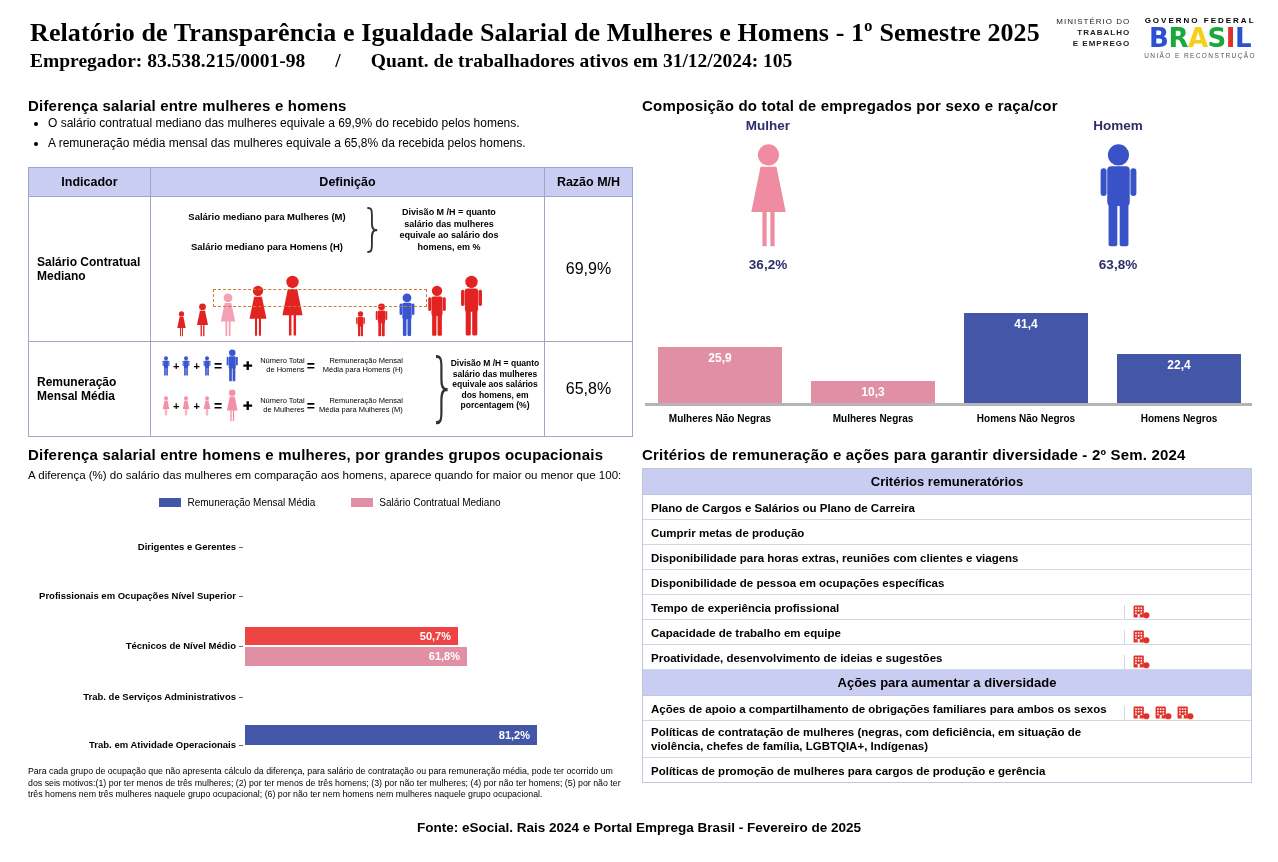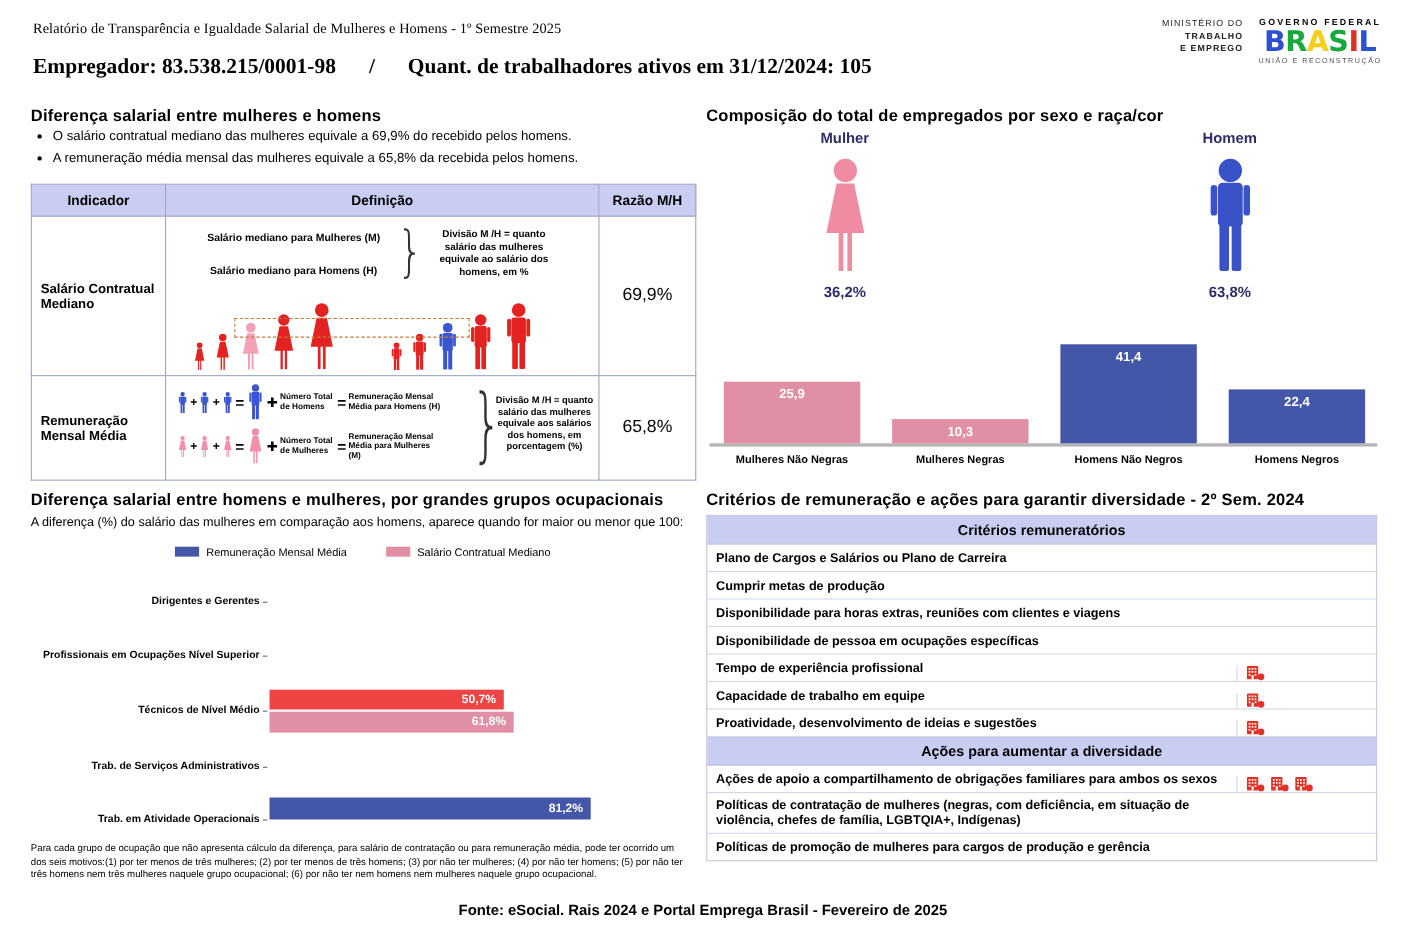--- a/index.html
+++ b/index.html
@@ -1,21 +1,21 @@
 <!DOCTYPE html>
 <html><head>
 <meta charset="utf-8">
 <style>
   body{margin:0;background:#fff}
   .page{position:relative;width:1278px;height:862px;background:#fff;overflow:hidden;
         font-family:"Liberation Sans",sans-serif;color:#000}
 
   
   .hdr-title{position:absolute;left:30px;top:18px;font-family:"Liberation Serif",serif;
-             font-size:13px;font-weight:normal;letter-spacing:.1px}
+             font-size:26px;font-weight:bold;letter-spacing:.1px}
   .hdr-line2{position:absolute;left:30px;top:50px;display:flex;gap:30px;
              font-family:"Liberation Serif",serif;font-size:19.5px;font-weight:bold}
   .logo{position:absolute;right:22px;top:16px;display:flex;gap:14px}
   .ministry{text-align:right;font-size:8px;letter-spacing:1px;line-height:11px;color:#222}
   .ministry .m1{font-weight:normal}
   .ministry .m2,.ministry .m3{font-weight:bold}
   .brand-block{text-align:center}
   .gov{font-size:8px;font-weight:bold;letter-spacing:2px}
   .brand{font-size:26px;font-weight:900;line-height:27px;letter-spacing:-.5px;
          font-family:"DejaVu Sans",sans-serif}
@@ -45,21 +45,21 @@
   .fig-row{position:absolute;left:24px;bottom:4px;height:66px;display:flex;align-items:flex-end}
   .fig-group{display:flex;align-items:flex-end;gap:6px}
   .fig-gap{width:46px}
   .dash-box{position:absolute;left:38px;top:18px;width:212px;height:16px;border:1.6px dashed #cb7a36}
   .def2{position:relative;height:94px;padding:0}
   .formulas{position:absolute;left:10px;top:7px;display:flex;flex-direction:column;gap:7px}
   .f-line{display:flex;align-items:center;gap:2px}
   .op{font-weight:bold;font-size:11px}
   .op.eq{font-size:14px}
   .op.div{font-size:12px;font-family:"DejaVu Sans",sans-serif}
-  .f-lbl{font-size:7.5px;font-weight:bold;text-align:left;line-height:8.5px}
+  .f-lbl{font-size:7.5px;font-weight:normal;text-align:right;line-height:8.5px}
   .w50{width:50px}.w86{width:86px}
   .d2-brace{position:absolute;left:268px;top:-8px;font-family:"DejaVu Sans",sans-serif;
             font-size:74px;line-height:104px;color:#333;transform:scaleX(.6);font-weight:200}
   .d2-note{position:absolute;left:296px;top:16px;width:96px;font-size:8.5px;font-weight:bold;
            text-align:center;line-height:10.5px}
 
   
   .comp-block{position:absolute;top:118px;width:180px;text-align:center}
   .comp-label,.comp-pct{font-size:13.5px;font-weight:bold;color:#2e2d6b}
   .comp-block svg{margin-top:10px}

